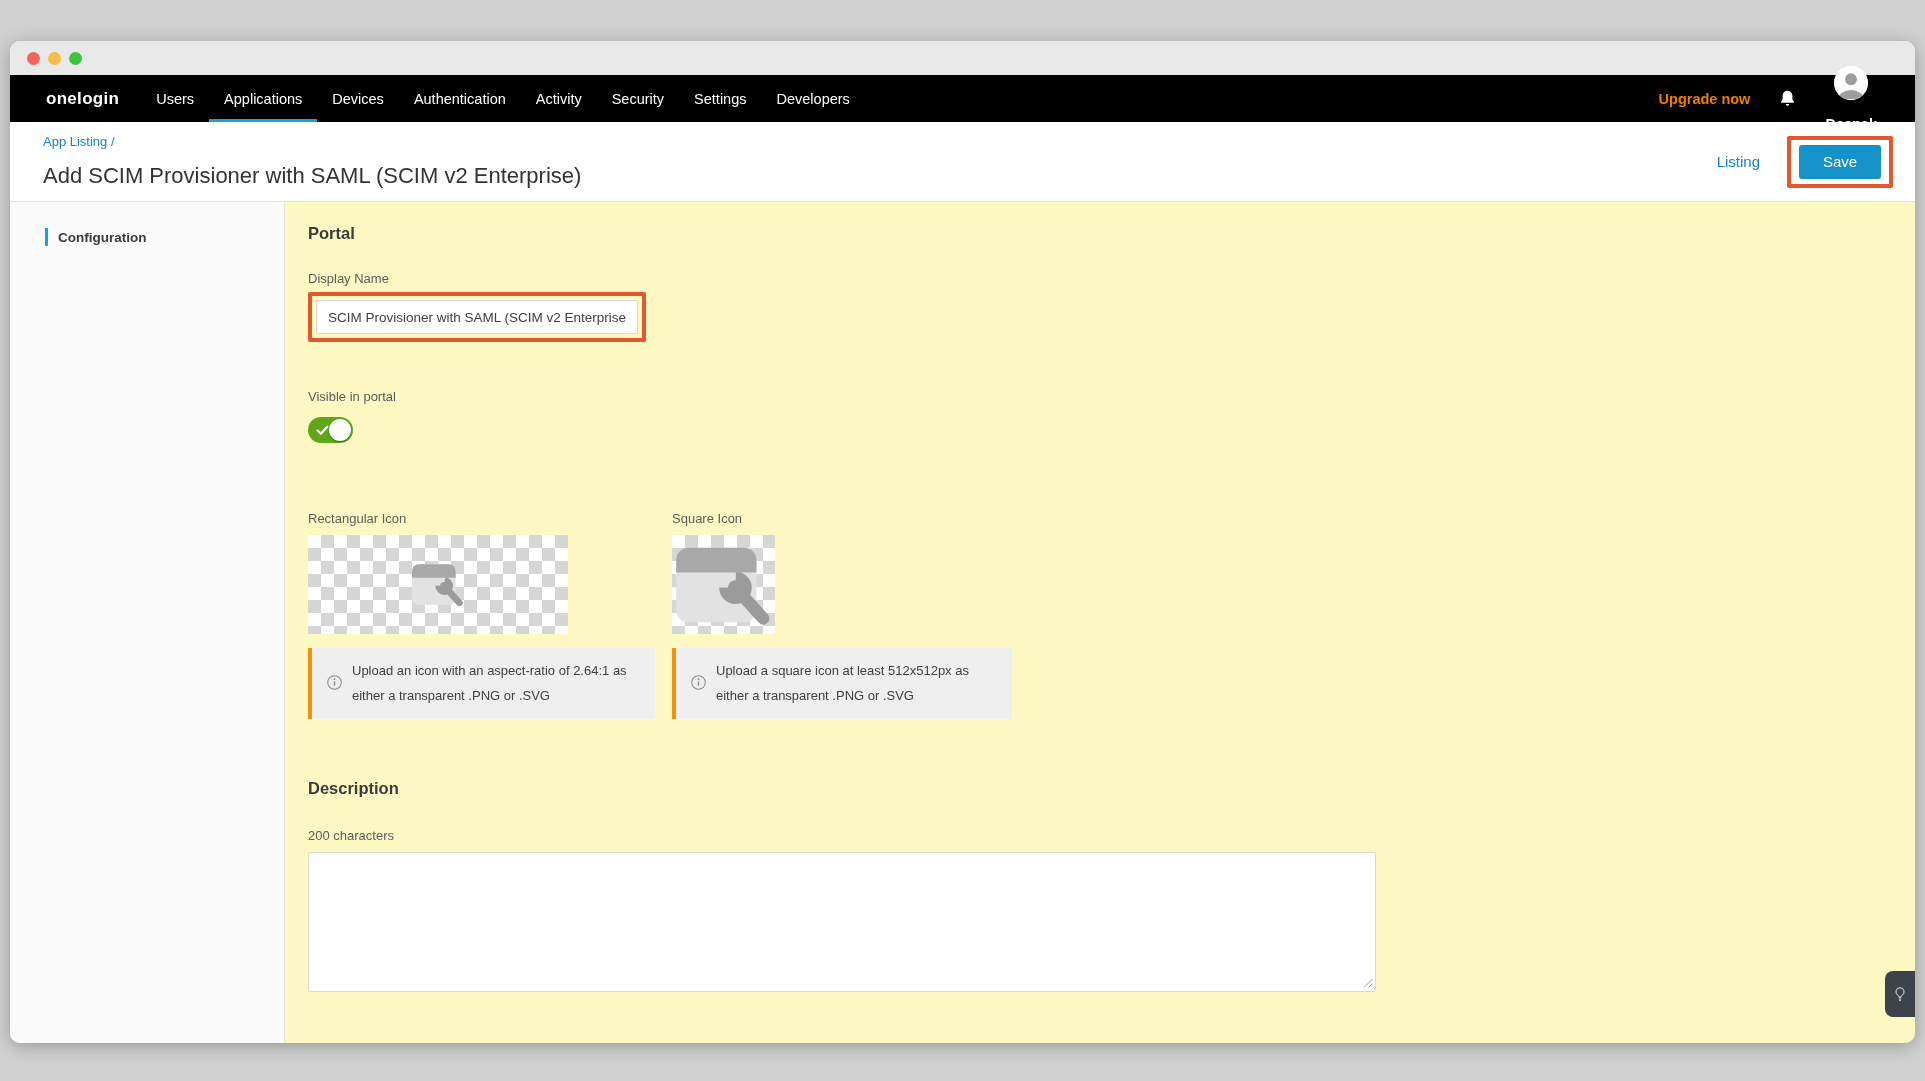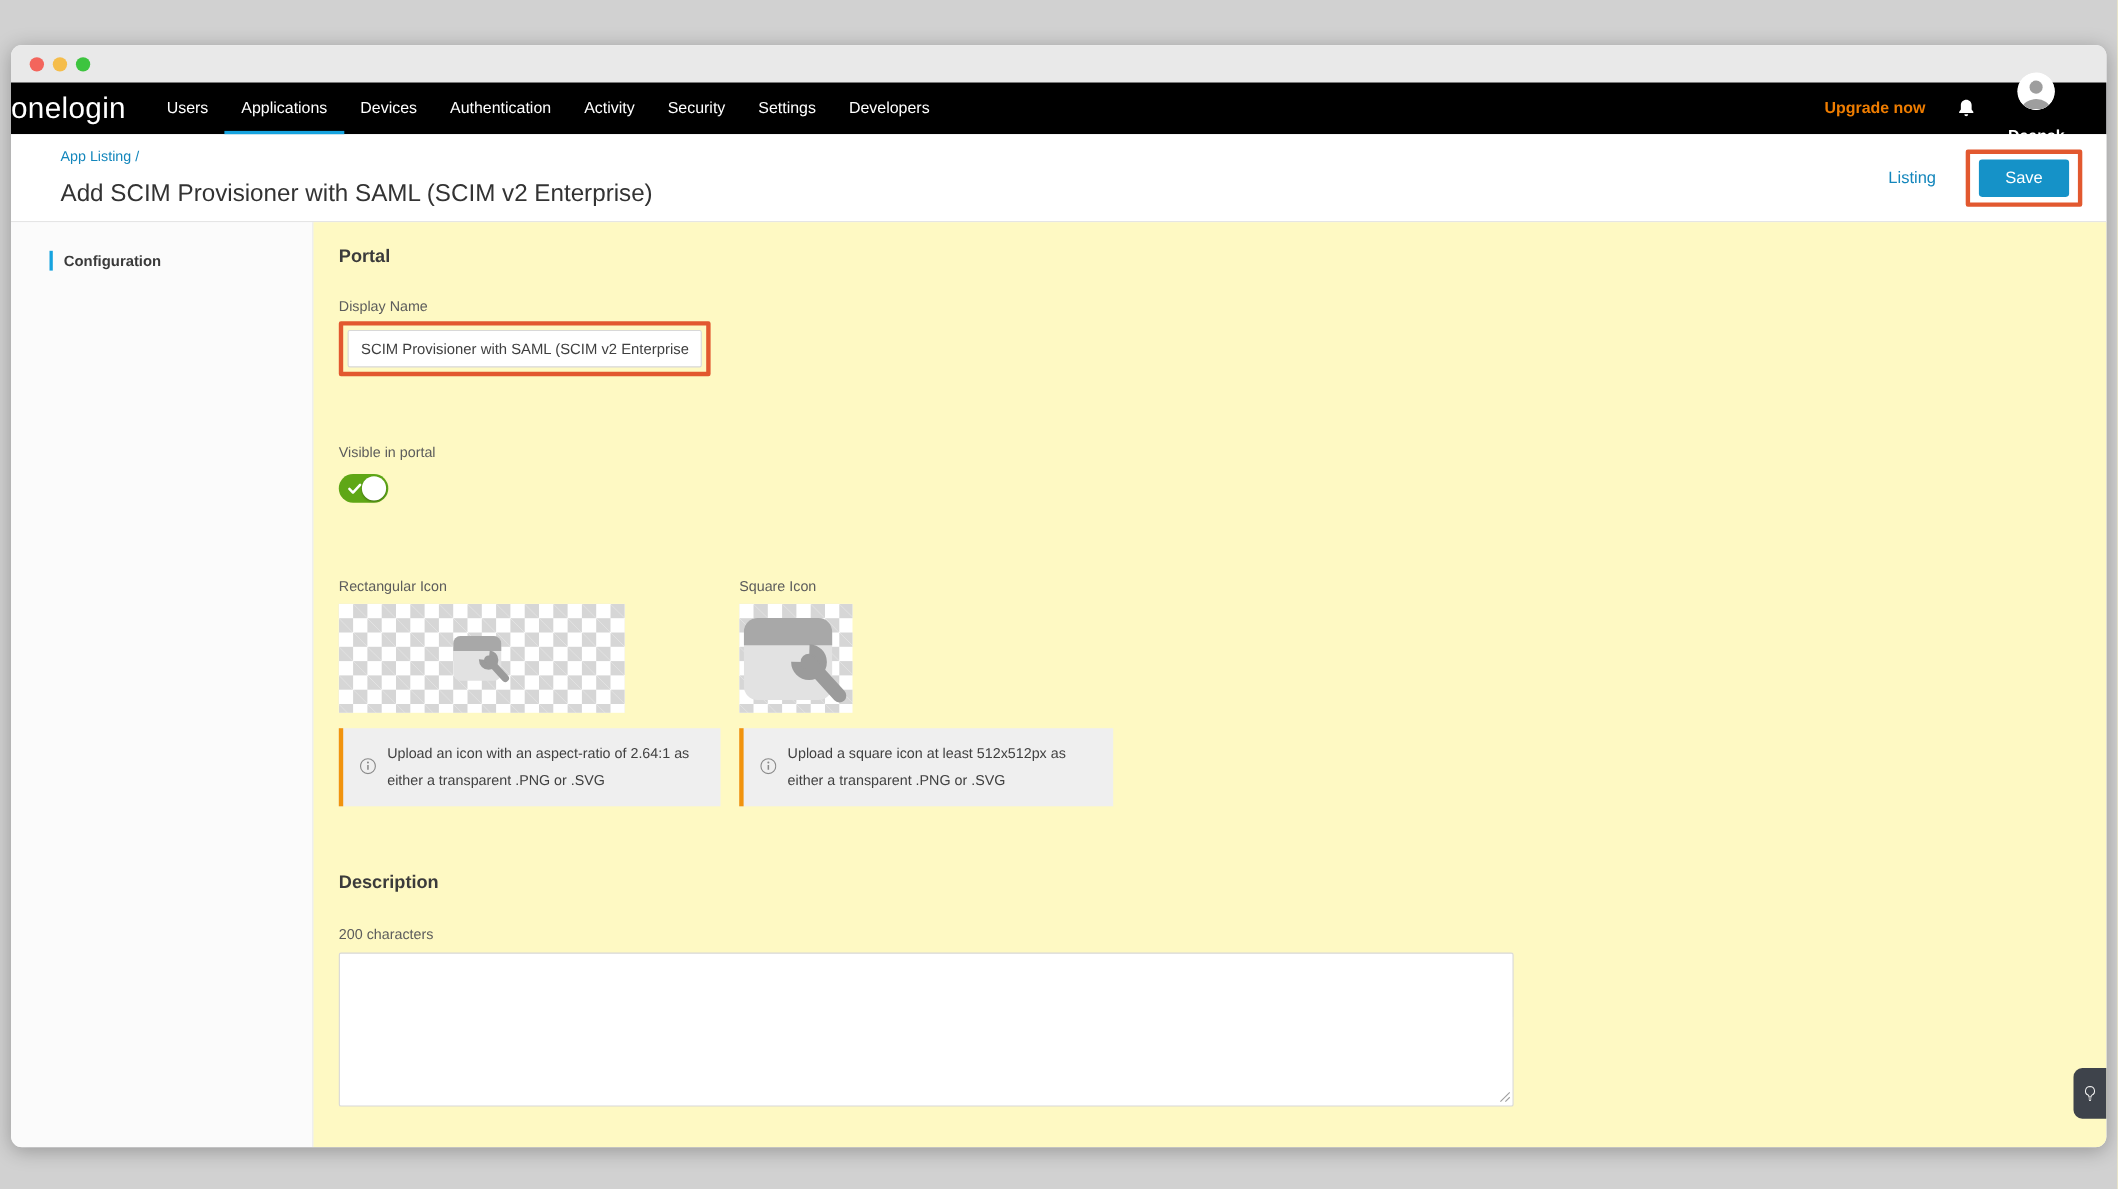--- a/index.html
+++ b/index.html
@@ -16,35 +16,35 @@
     border-radius:10px; overflow:hidden; background:#F7F8F9;
     box-shadow:0 3px 18px rgba(0,0,0,.28);
   }
   
   .titlebar { height:34px; background:#E9E9E9; display:flex; align-items:center; padding-left:17px; gap:8px; }
   .tl { width:13px; height:13px; border-radius:50%; }
   .tl.red{ background:#F3655C; } .tl.yellow{ background:#F5BD4B; } .tl.green{ background:#3DC43F; }
 
   
   .navbar { height:47px; background:#000; display:flex; align-items:stretch; }
-  .logo { display:flex; align-items:center; color:#fff; font-size:27px; font-weight:400; letter-spacing:.3px; cursor:pointer; }
+  .logo { display:flex; align-items:center; padding-left:36px; color:#fff; font-size:17px; font-weight:700; letter-spacing:.3px; cursor:pointer; }
   .nav-items { display:flex; margin-left:22px; }
   .nav-item { display:flex; align-items:center; padding:3px 15px 0 15px; border-bottom:3px solid transparent;
               color:#fff; font-size:14.5px; font-weight:400; text-decoration:none; cursor:pointer; white-space:nowrap; }
   .nav-item.active { border-bottom-color:#16A3DF; }
   .nav-right { margin-left:auto; display:flex; align-items:center; gap:27px; padding-right:38px; }
   .upgrade { color:#EF7D00; font-size:14.5px; font-weight:700; text-decoration:none; cursor:pointer; white-space:nowrap; }
   .bell { display:flex; align-items:center; cursor:pointer; }
   .user { display:flex; align-items:center; gap:16px; color:#fff; font-weight:700; font-size:14.5px; cursor:pointer;flex-direction:column; }
   .avatar { width:34px; height:34px; border-radius:50%; overflow:hidden; background:#fff; flex:0 0 auto; }
 
   
   .page-header { height:80px; background:#fff; display:flex; align-items:center;
                  padding:0 22px 0 33px; border-bottom:1px solid #E3E3E3; }
-  .crumb-title { display:flex; flex-direction:column; justify-content:center; gap:14px;margin-left:12px; }
+  .crumb-title { display:flex; flex-direction:column; justify-content:center; gap:14px; }
   .breadcrumb { color:#1386BC; font-size:13px; text-decoration:none; cursor:pointer; }
   .page-title { color:#333; font-size:22px; font-weight:400; }
   .header-right { margin-left:auto; display:flex; align-items:center; gap:27px; }
   .cancel-link { color:#1386BC; font-size:15px; text-decoration:none; cursor:pointer; }
   .annotation { border:4px solid #E2582F; border-radius:2px; }
   .save-wrap { padding:5px 8px; }
   .save-btn { background:#1592C8; color:#fff; border:none; width:82px; height:34px;
               font-size:15px; font-weight:500; border-radius:3px; cursor:pointer;
               font-family:"Liberation Sans","DejaVu Sans",sans-serif; }
 
@@ -58,21 +58,21 @@
 
   .section-heading { font-size:16.5px; font-weight:700; color:#3B3B3B; }
   .field-label { font-size:13px; color:#5C5C5C; }
 
   .dn-label { margin-top:28px; }
   .input-annotation { margin-top:6px; display:inline-block; padding:4px; }
   .text-input { width:322px; height:34px; border:1px solid #D8D8D8; border-radius:2px; padding:0 11px;
                 font-size:13.5px; color:#3F3F3F; background:#fff;
                 font-family:"Liberation Sans","DejaVu Sans",sans-serif; }
 
-  .vis-label { margin-top:61px; }
+  .vis-label { margin-top:47px; }
   .toggle { margin-top:13px; width:45px; height:26px; border-radius:13px; background:#5FA716;
             display:flex; align-items:center; justify-content:space-between; padding:0 2px 0 8px; cursor:pointer; }
   .knob { width:22px; height:22px; background:#fff; border-radius:50%; box-shadow:0 1px 2px rgba(0,0,0,.35); }
 
   .icons-row { margin-top:68px; display:flex; gap:17px; }
   .icon-col { display:flex; flex-direction:column; }
   .icon-col .field-label { margin-bottom:9px; }
   .checker { background-color:#fff;
     background-image:
       linear-gradient(45deg,#D6D6D6 25%,transparent 25%,transparent 75%,#D6D6D6 75%),

